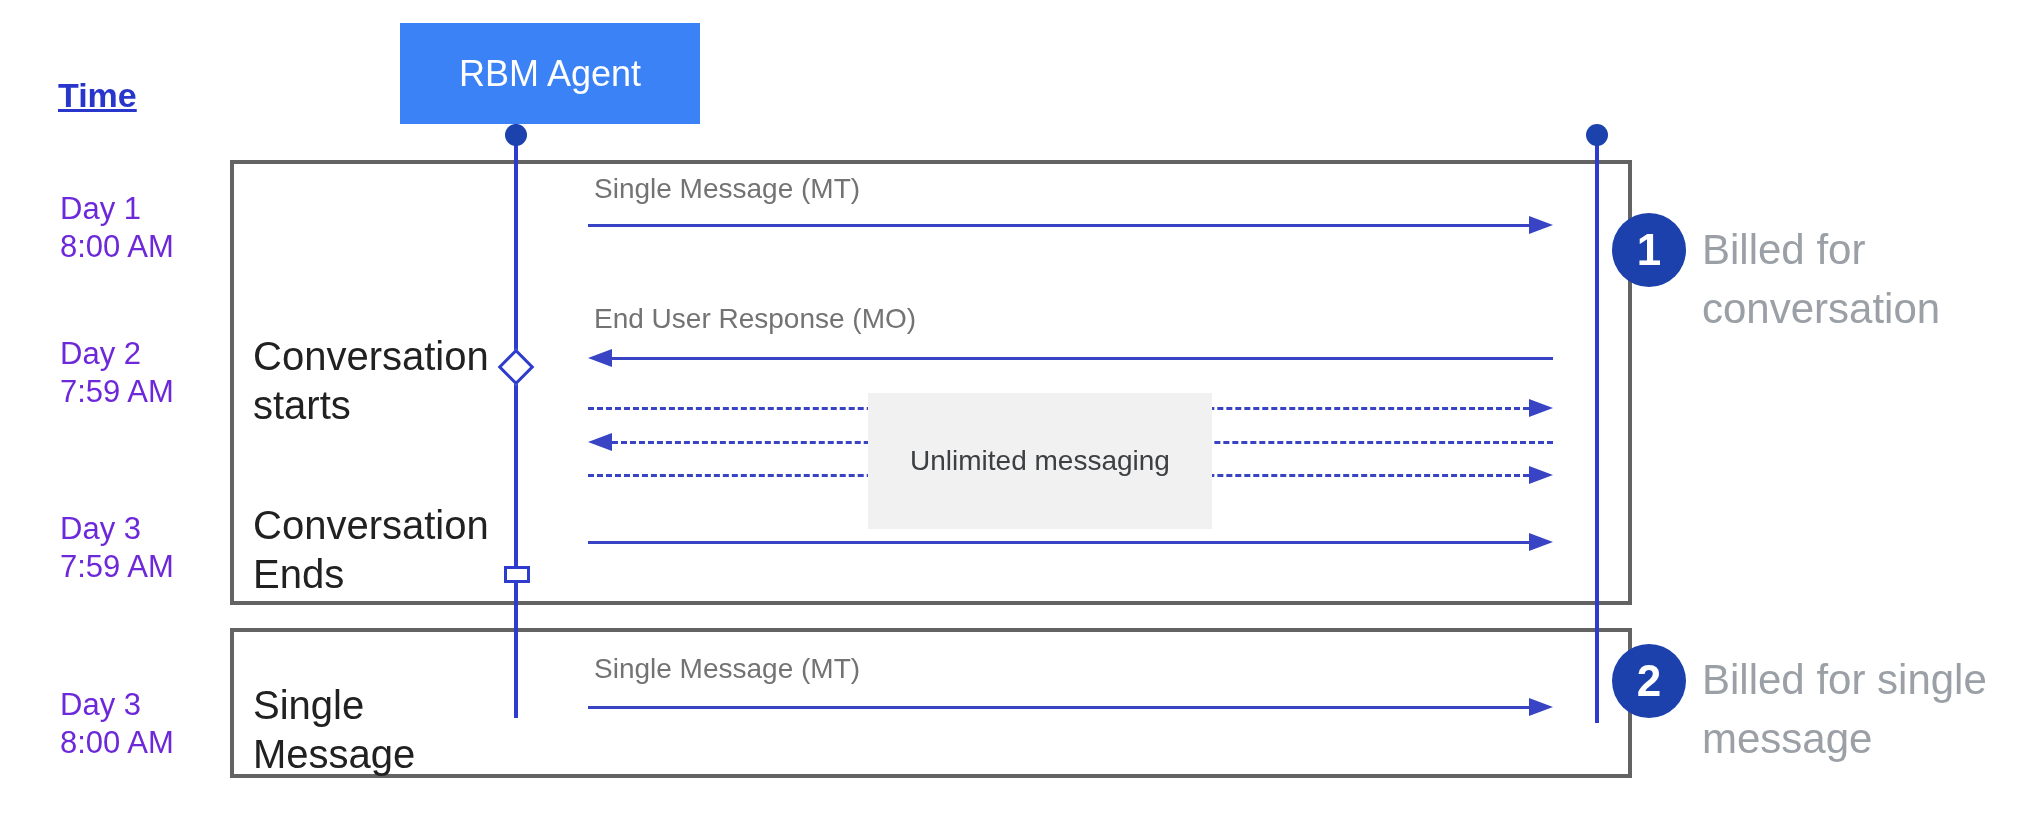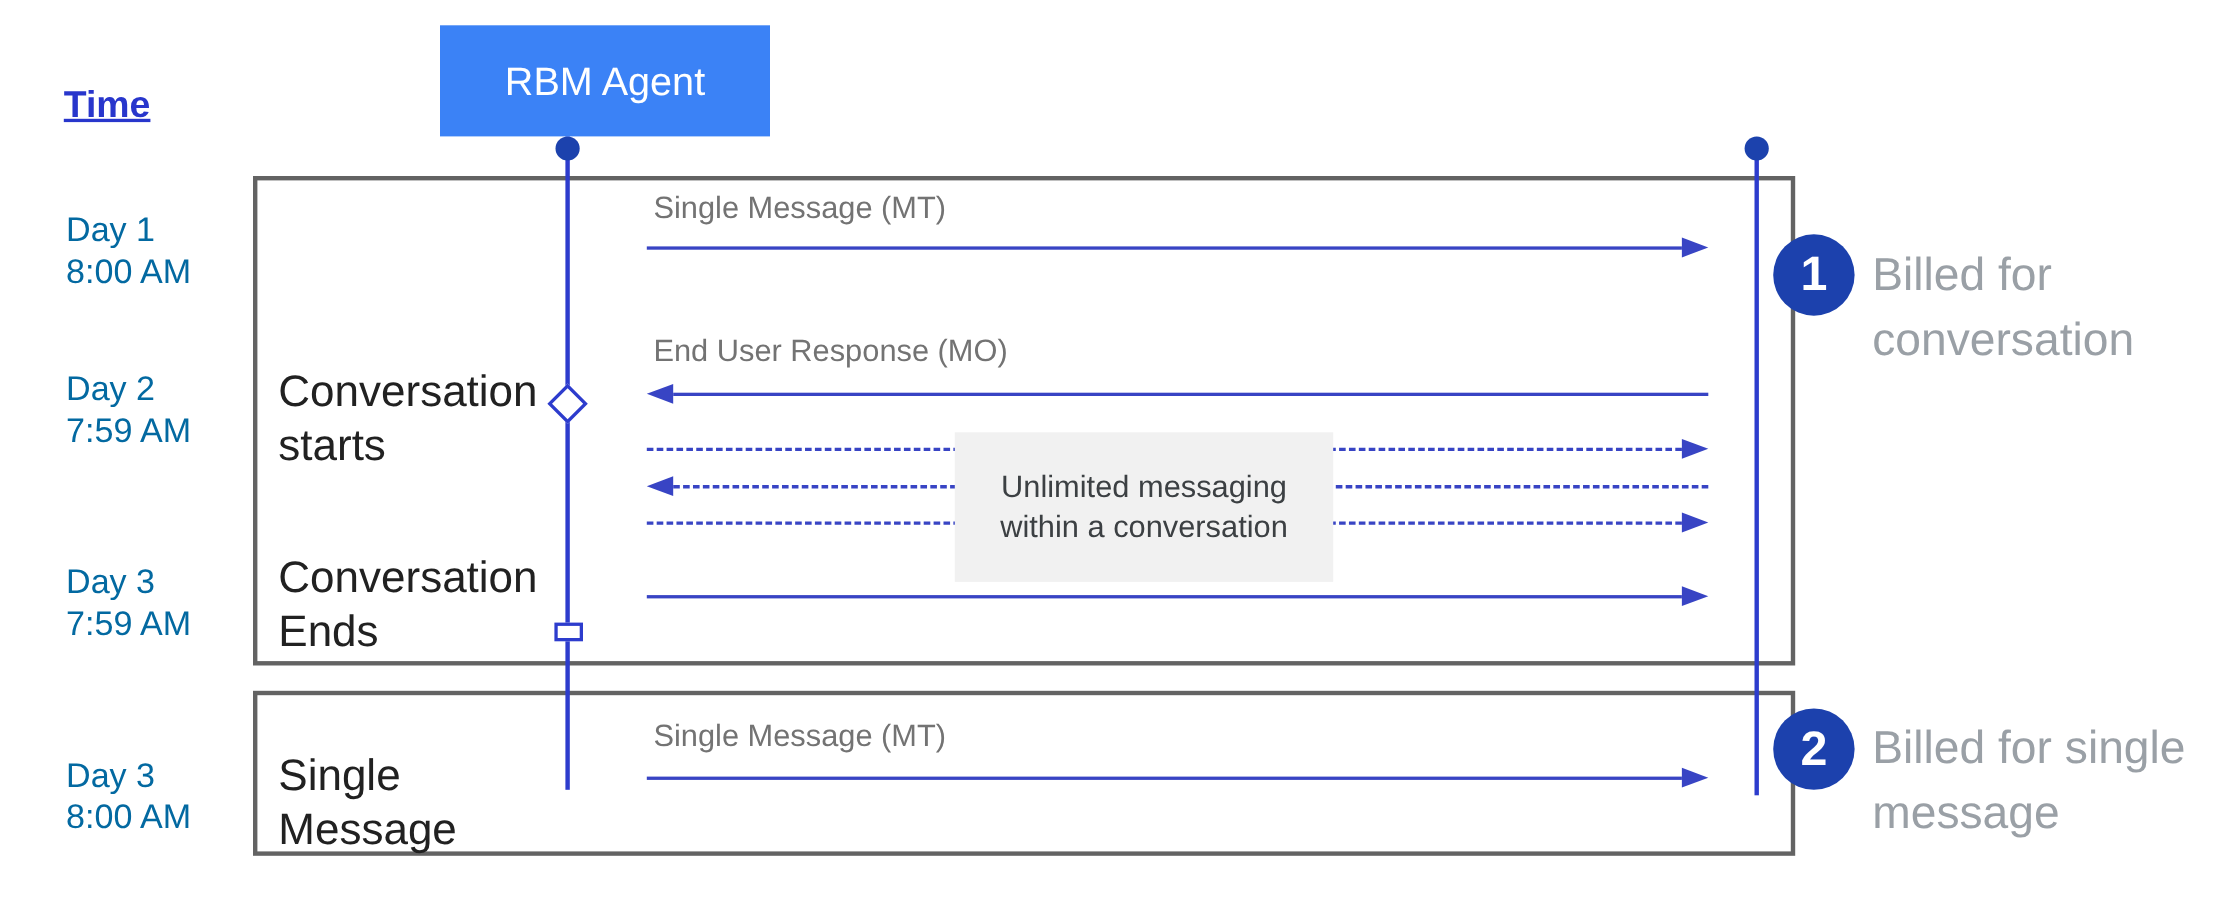--- a/index.html
+++ b/index.html
@@ -22,21 +22,21 @@
   
   .frame { border:4px solid #636363; box-sizing:border-box; background:transparent; }
 
   
   .lifeline { width:4px; background:#2d3ccd; }
   .dot { width:22px; height:22px; border-radius:50%; background:#1c42ad; }
   .diamond { width:20px; height:20px; background:#ffffff; border:3px solid #2d3ccd; transform:rotate(45deg); }
   .smallrect { width:26px; height:17px; background:#ffffff; border:3px solid #2d3ccd; box-sizing:border-box; }
 
   
-  .day { color:#0369a1; font-size:31px; line-height:38px; }
+  .day { color:#6d28d9; font-size:31px; line-height:38px; }
 
   
   .biglabel { font-size:40px; line-height:49px; color:#212121; }
   .msg-label { font-size:28px; line-height:46px; color:#737373; }
 
   
   .arrow { height:18px; }
   .aline { position:absolute; top:8px; height:0; border-top:3px solid #3844c4; }
   .aline.dashed { border-top-style:dashed; }
   .ahead { position:absolute; width:0; height:0; top:0; }
@@ -90,21 +90,20 @@
     <span class="aline" style="left:0; right:24px;"></span>
     <span class="ahead right"></span>
   </div>
   <div class="abs arrow" style="left:588px; top:698px; width:965px;">
     <span class="aline" style="left:0; right:24px;"></span>
     <span class="ahead right"></span>
   </div>
 
   <div class="abs note" style="left:868px; top:393px; width:344px; height:136px;">
     <div>Unlimited messaging</div>
-    <div>within a conversation</div>
   </div>
 
   <div class="abs time-label" style="left:58px; top:76px;">Time</div>
 
   <div class="abs day" style="left:60px; top:190px;">
     <div>Day 1</div>
     <div>8:00 AM</div>
   </div>
   <div class="abs day" style="left:60px; top:335px;">
     <div>Day 2</div>

